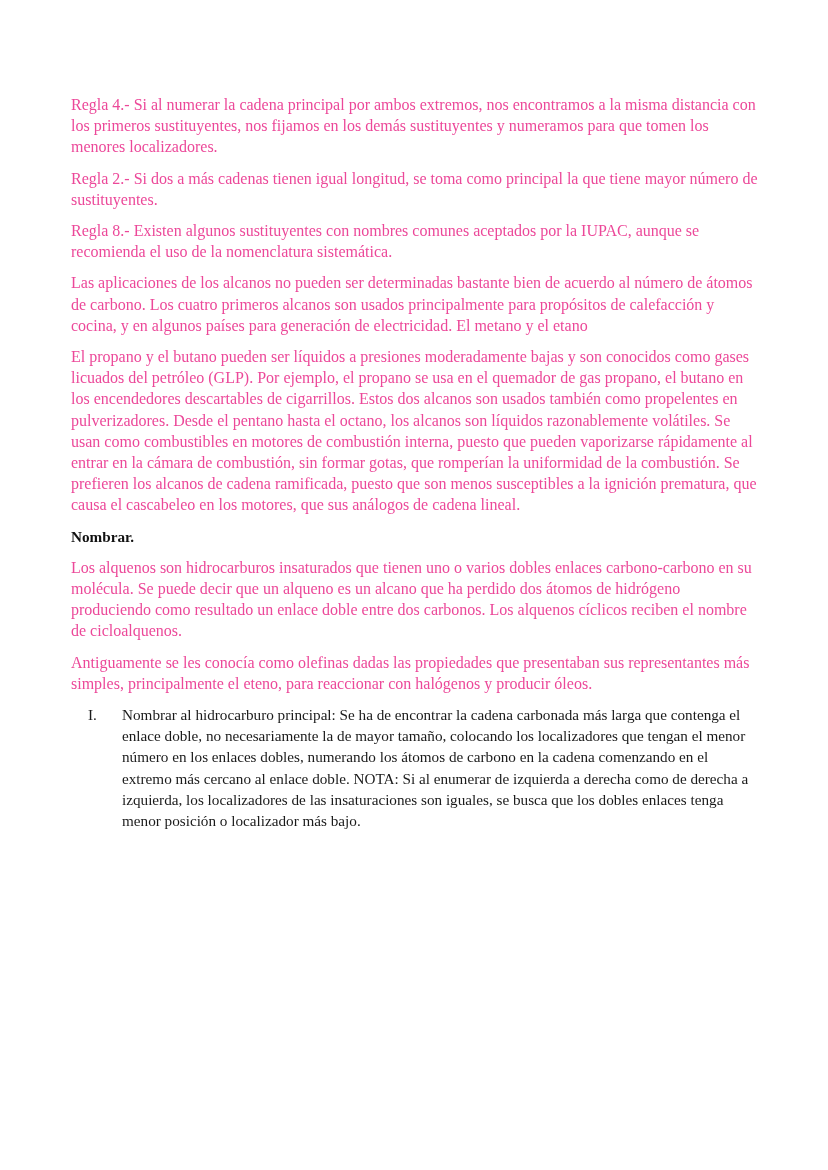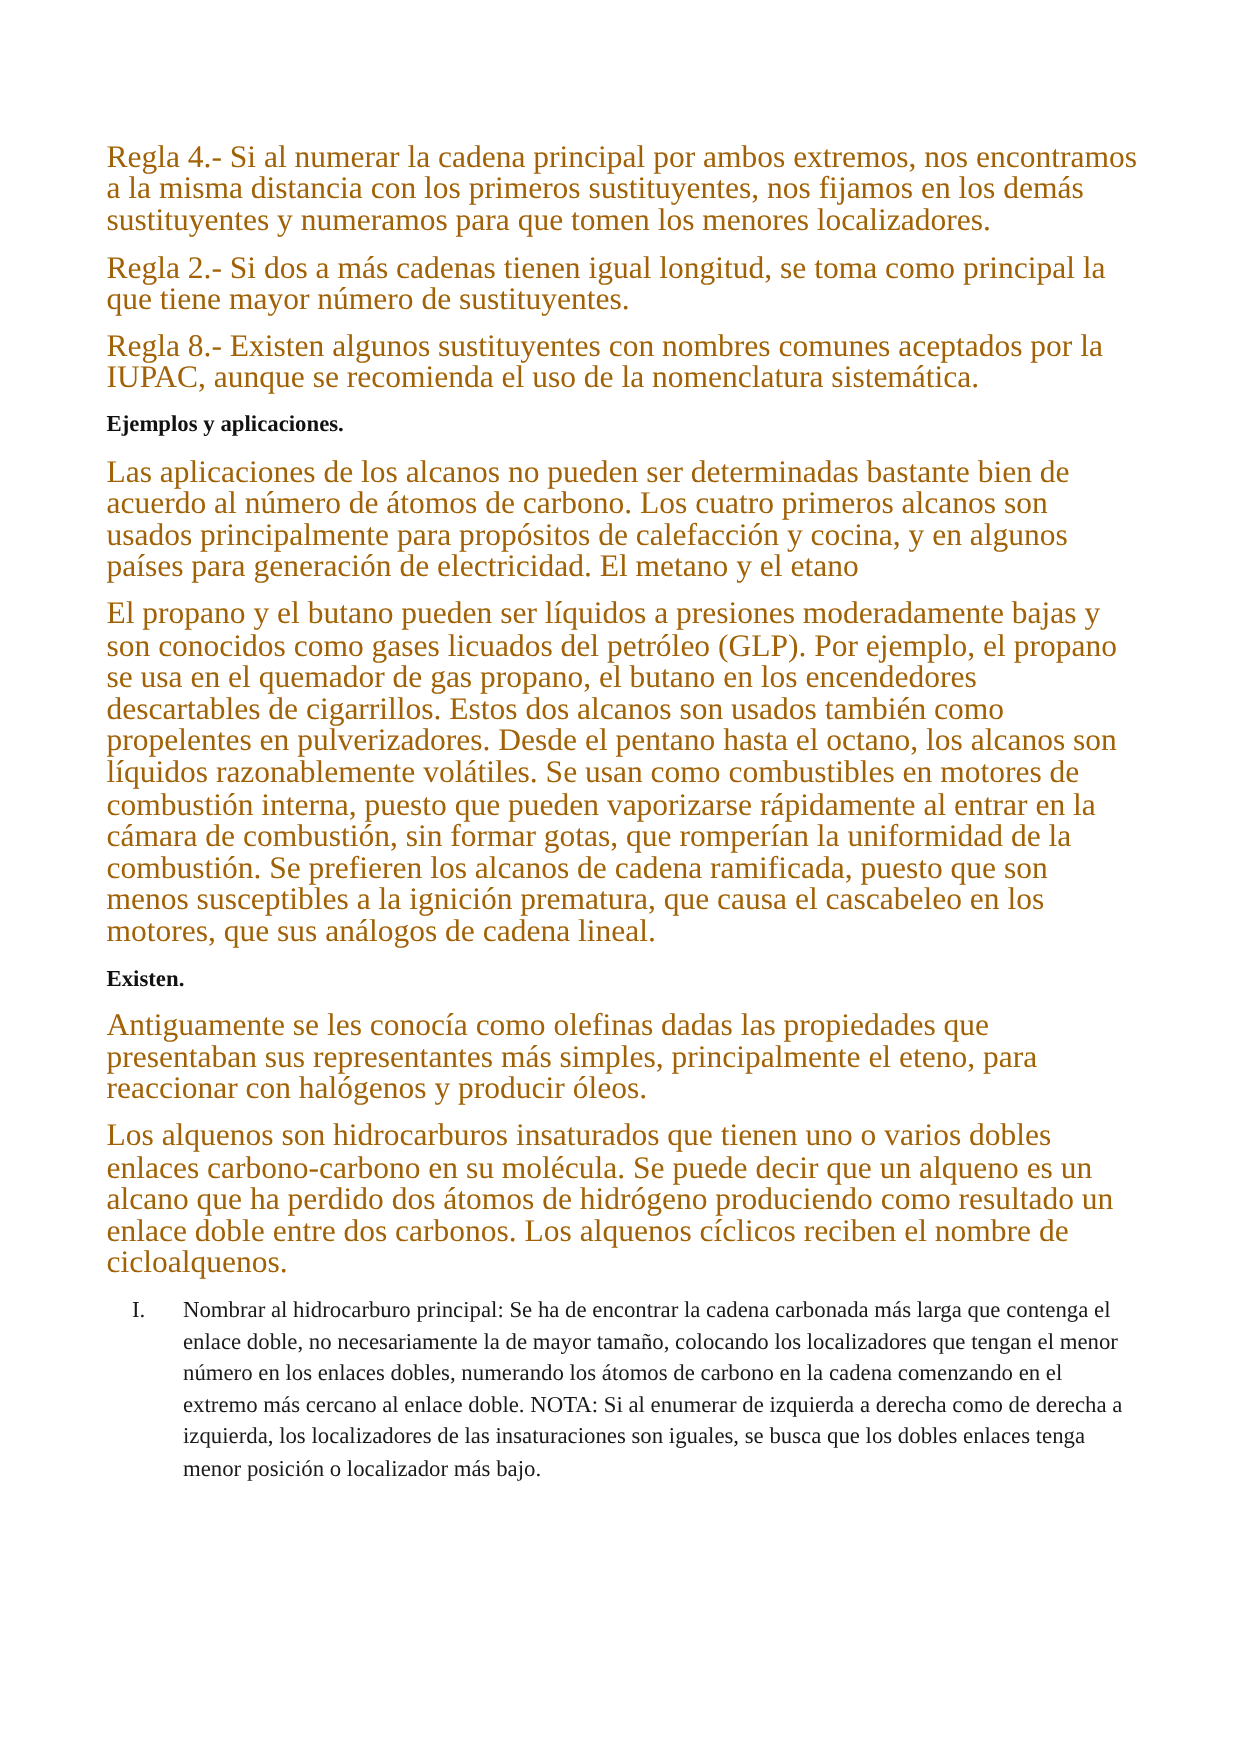--- a/index.html
+++ b/index.html
@@ -22,24 +22,24 @@
     box-sizing: border-box;
   }
   .content {
     position: absolute;
     left: 71px;
     top: 94px;
     width: 687px;
   }
   p.para {
     margin: 0 0 10px 0;
-    font-size: 21px;
+    font-size: 16px;
     line-height: 21.2px;
     text-align: left;
-    color: #a16207;
+    color: #ec4899;
   }
   h3.heading {
     margin: 6px 0 10px 0;
     font-size: 15.2px;
     line-height: 21.2px;
     font-weight: bold;
     color: #111111;
   }
   ol.roman-list {
     margin: 4px 0 0 0;
@@ -72,31 +72,30 @@
 <div class="page">
   <div class="content">
 
     <p class="para">Regla 4.- Si al numerar la cadena principal por ambos extremos, nos encontramos a la misma distancia con los primeros sustituyentes, nos fijamos en los demás sustituyentes y numeramos para que tomen los menores localizadores.</p>
 
 
     <p class="para">Regla 2.- Si dos a más cadenas tienen igual longitud, se toma como principal la que tiene mayor número de sustituyentes.</p>
 
     <p class="para">Regla 8.- Existen algunos sustituyentes con nombres comunes aceptados por la IUPAC, aunque se recomienda el uso de la nomenclatura sistemática.</p>
 
-    <h3 class="heading">Ejemplos y aplicaciones.</h3>
 
     <p class="para">Las aplicaciones de los alcanos no pueden ser determinadas bastante bien de acuerdo al número de átomos de carbono. Los cuatro primeros alcanos son usados principalmente para propósitos de calefacción y cocina, y en algunos países para generación de electricidad. El metano y el etano</p>
 
     <p class="para">El propano y el butano pueden ser líquidos a presiones moderadamente bajas y son conocidos como gases licuados del petróleo (GLP). Por ejemplo, el propano se usa en el quemador de gas propano, el butano en los encendedores descartables de cigarrillos. Estos dos alcanos son usados también como propelentes en pulverizadores. Desde el pentano hasta el octano, los alcanos son líquidos razonablemente volátiles. Se usan como combustibles en motores de combustión interna, puesto que pueden vaporizarse rápidamente al entrar en la cámara de combustión, sin formar gotas, que romperían la uniformidad de la combustión. Se prefieren los alcanos de cadena ramificada, puesto que son menos susceptibles a la ignición prematura, que causa el cascabeleo en los motores, que sus análogos de cadena lineal.</p>
 
-    <h3 class="heading">Existen.</h3>
+    <h3 class="heading">Nombrar.</h3>
+
+    <p class="para">Los alquenos son hidrocarburos insaturados que tienen uno o varios dobles enlaces carbono-carbono en su molécula. Se puede decir que un alqueno es un alcano que ha perdido dos átomos de hidrógeno produciendo como resultado un enlace doble entre dos carbonos. Los alquenos cíclicos reciben el nombre de cicloalquenos.</p>
 
     <p class="para">Antiguamente se les conocía como olefinas dadas las propiedades que presentaban sus representantes más simples, principalmente el eteno, para reaccionar con halógenos y producir óleos.</p>
-
-    <p class="para">Los alquenos son hidrocarburos insaturados que tienen uno o varios dobles enlaces carbono-carbono en su molécula. Se puede decir que un alqueno es un alcano que ha perdido dos átomos de hidrógeno produciendo como resultado un enlace doble entre dos carbonos. Los alquenos cíclicos reciben el nombre de cicloalquenos.</p>
 
 
     <ol class="roman-list">
       <li>
         <span class="marker">I.</span>
         <span class="item-text">Nombrar al hidrocarburo principal: Se ha de encontrar la cadena carbonada más larga que contenga el enlace doble, no necesariamente la de mayor tamaño, colocando los localizadores que tengan el menor número en los enlaces dobles, numerando los átomos de carbono en la cadena comenzando en el extremo más cercano al enlace doble. NOTA: Si al enumerar de izquierda a derecha como de derecha a izquierda, los localizadores de las insaturaciones son iguales, se busca que los dobles enlaces tenga menor posición o localizador más bajo.</span>
       </li>
     </ol>
 
   </div>

